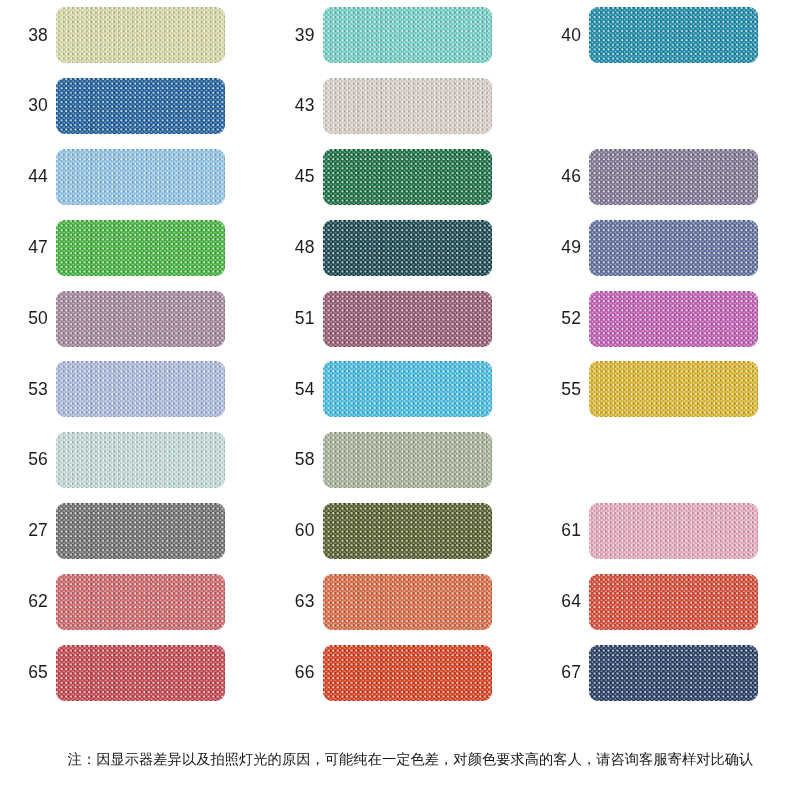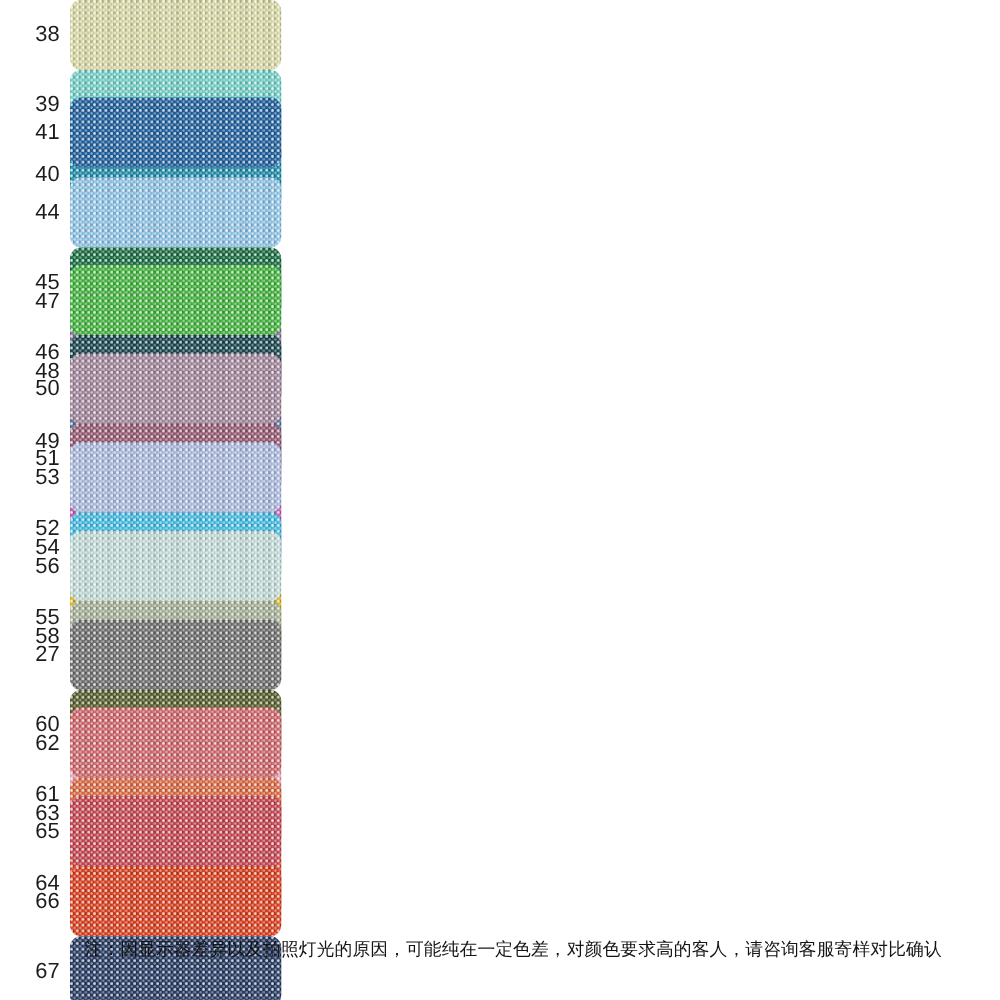--- a/index.html
+++ b/index.html
@@ -26,21 +26,21 @@
   
   .grid {
     position: absolute;
     left: 0;
     top: 0;
     width: 800px;
   }
 
   .swatch-row {
     display: flex;
-    flex-direction: column;
+    flex-direction: row;
     height: 70.8px;
     align-items: flex-start;
   }
 
   .swatch-cell {
     display: flex;
     flex-direction: row;
     align-items: center;
     width: 266.6px;
     height: 70.8px;
@@ -127,22 +127,26 @@
           <div class="swatch-label">39</div>
           <div class="swatch-chip" title="39" style="background-color: rgb(111, 208, 198);"></div>
         </div>
         <div class="swatch-cell">
           <div class="swatch-label">40</div>
           <div class="swatch-chip" title="40" style="background-color: rgb(22, 137, 168);"></div>
         </div>
       </div>
       <div class="swatch-row">
         <div class="swatch-cell">
-          <div class="swatch-label">41</div>
+          <div class="swatch-label">30</div>
           <div class="swatch-chip" title="41" style="background-color: rgb(26, 92, 155);"></div>
+        </div>
+        <div class="swatch-cell">
+          <div class="swatch-label">43</div>
+          <div class="swatch-chip" title="43" style="background-color: rgb(217, 207, 198);"></div>
         </div>
       </div>
       <div class="swatch-row">
         <div class="swatch-cell">
           <div class="swatch-label">44</div>
           <div class="swatch-chip" title="44" style="background-color: rgb(140, 195, 232);"></div>
         </div>
         <div class="swatch-cell">
           <div class="swatch-label">45</div>
           <div class="swatch-chip" title="45" style="background-color: rgb(19, 107, 62);"></div>

